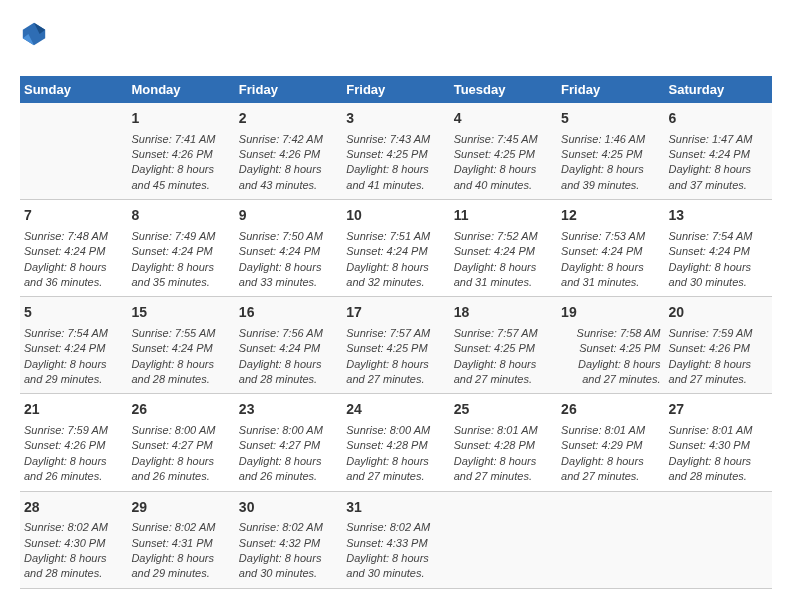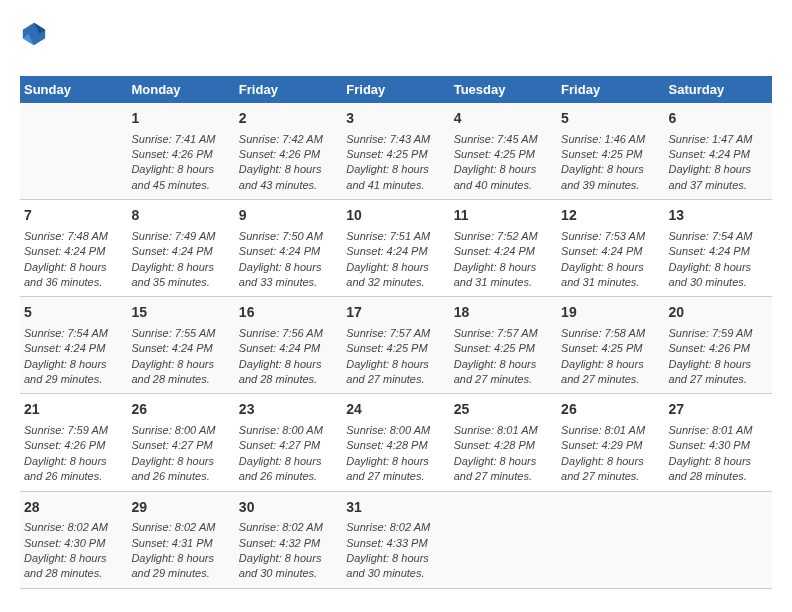--- a/index.html
+++ b/index.html
@@ -250,21 +250,21 @@
         </td>
         <td>
           <span class="day-number">18</span>
           <div class="day-info" style="white-space: pre-line;">Sunrise: 7:57 AM
 Sunset: 4:25 PM
 Daylight: 8 hours
 and 27 minutes.</div>
         </td>
         <td>
           <span class="day-number">19</span>
-          <div class="day-info" style="white-space: pre-line;">Sunrise: 7:58 AM
+          <div class="day-info" style="white-space: pre-line; text-align: right;">Sunrise: 7:58 AM
 Sunset: 4:25 PM
 Daylight: 8 hours
 and 27 minutes.</div>
         </td>
         <td>
           <span class="day-number">20</span>
           <div class="day-info" style="white-space: pre-line;">Sunrise: 7:59 AM
 Sunset: 4:26 PM
 Daylight: 8 hours
 and 27 minutes.</div>

